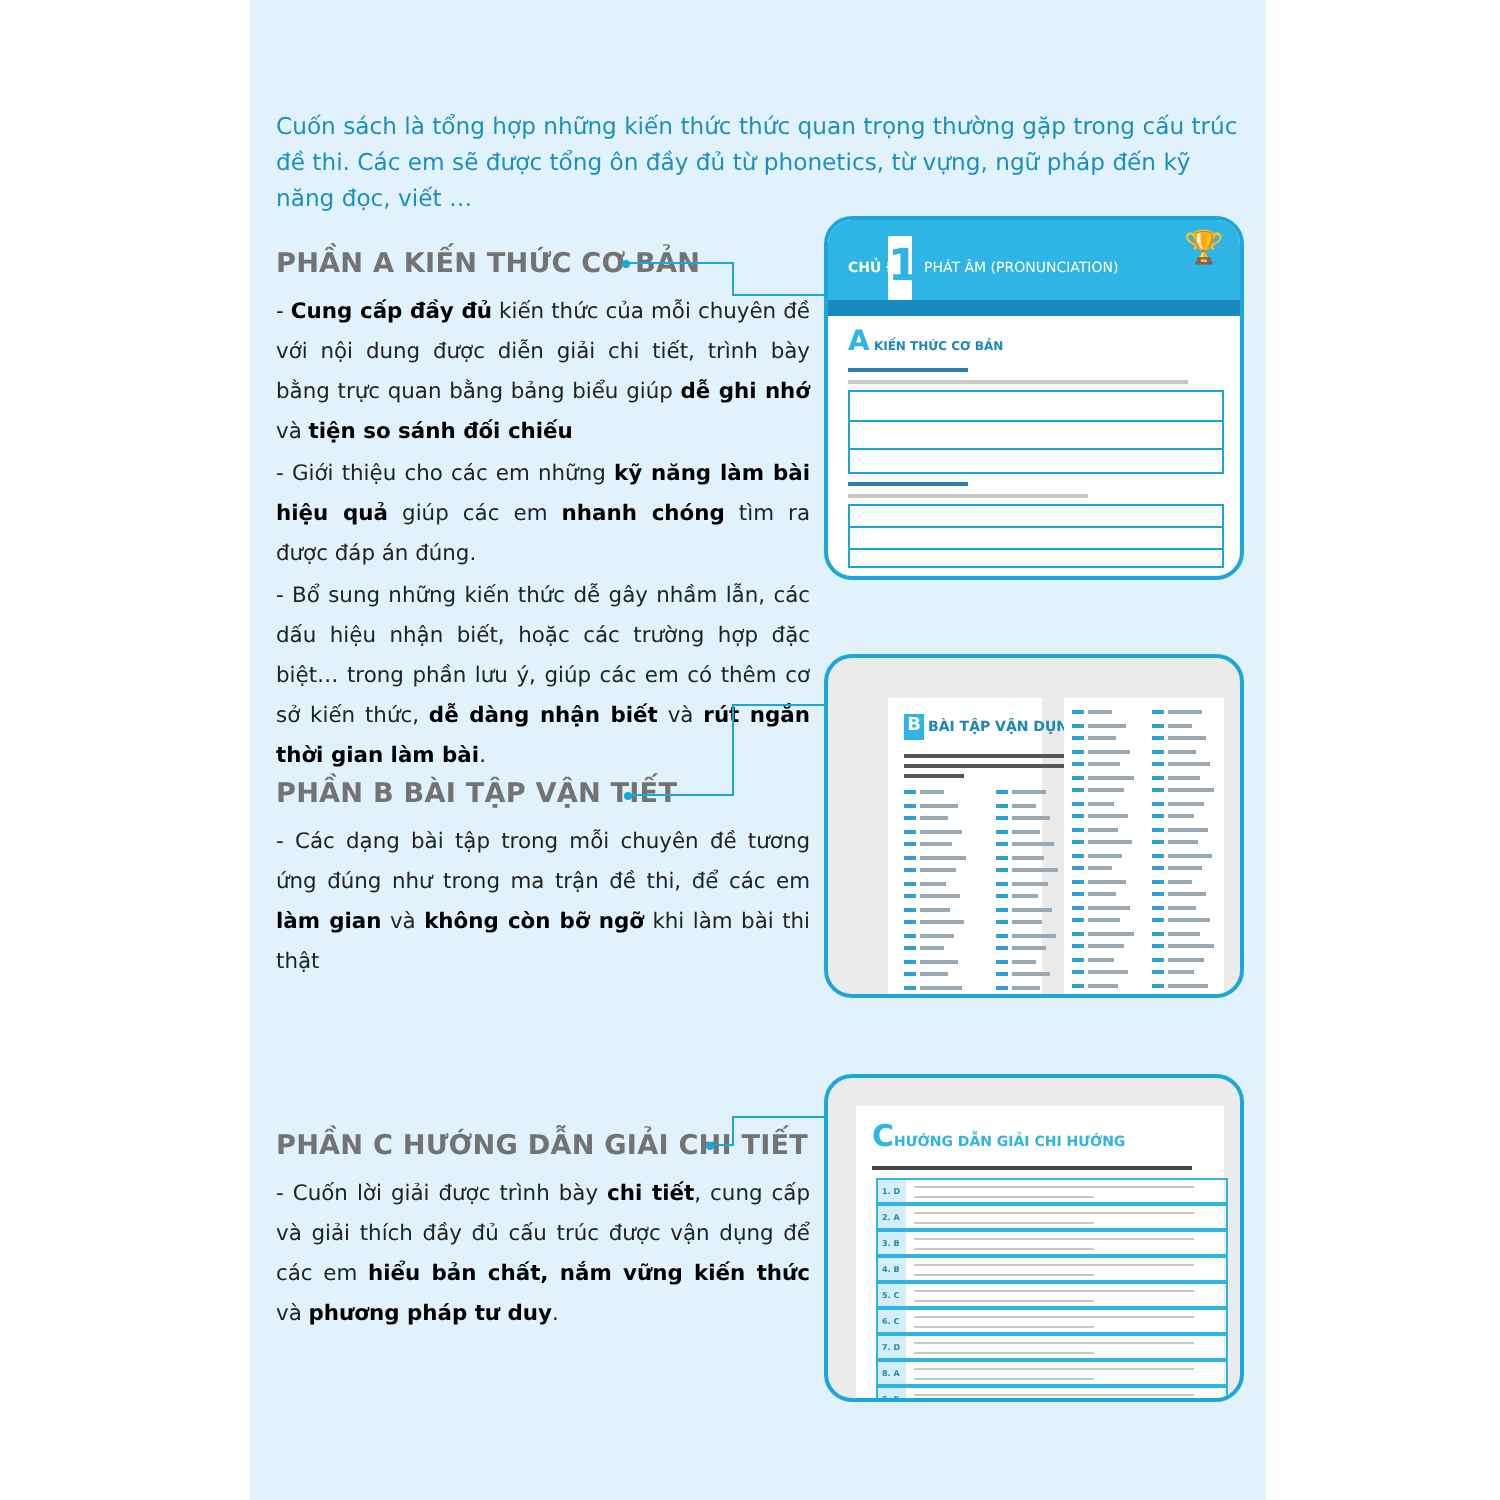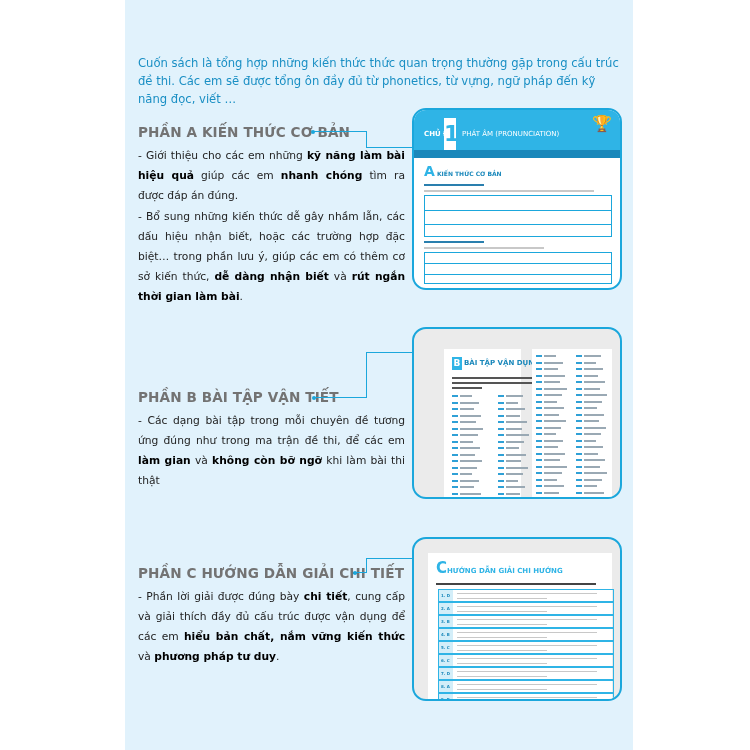--- a/index.html
+++ b/index.html
@@ -50,40 +50,41 @@
 <div class="panel"></div>
 
 <p class="intro">Cuốn sách là tổng hợp những kiến thức thức quan trọng thường gặp trong cấu trúc đề thi. Các em sẽ được tổng ôn đầy đủ từ phonetics, từ vựng, ngữ pháp đến kỹ năng đọc, viết …</p>
 
 <div class="sec-title" style="top:124px">PHẦN A KIẾN THỨC CƠ BẢN</div>
 <span class="dot" style="left:311px;top:130px"></span>
 <div class="connector" style="left:313px;top:131px;width:54px;height:1px;border-top-width:1px"></div>
 <div class="connector" style="left:366px;top:131px;width:1px;height:16px;border-left-width:1px"></div>
 <div class="connector" style="left:366px;top:147px;width:50px;height:1px;border-top-width:1px"></div>
 <div class="sec-body" style="top:146px">
+    <p><span>- </span><b>Cung cấp đầy đủ</b><span> kiến thức của mỗi chuyên đề với nội dung được diễn giải chi tiết, trình bày bằng trực quan bằng bảng biểu giúp </span><b>dễ ghi nhớ</b><span> và </span><b>tiện so sánh đối chiếu</b></p>
     <p><span>- Giới thiệu cho các em những </span><b>kỹ năng làm bài hiệu quả</b><span> giúp các em </span><b>nhanh chóng</b><span> tìm ra được đáp án đúng.</span></p>
     <p><span>- Bổ sung những kiến thức dễ gây nhầm lẫn, các dấu hiệu nhận biết, hoặc các trường hợp đặc biệt… trong phần lưu ý, giúp các em có thêm cơ sở kiến thức, </span><b>dễ dàng nhận biết</b><span> và </span><b>rút ngắn thời gian làm bài</b><span>.</span></p>
   </div>
 
 <div class="sec-title" style="top:389px">PHẦN B BÀI TẬP VẬN TIẾT</div>
 <span class="dot" style="left:312px;top:396px"></span>
 <div class="connector" style="left:314px;top:397px;width:53px;height:1px;border-top-width:1px"></div>
 <div class="connector" style="left:366px;top:352px;width:1px;height:45px;border-left-width:1px"></div>
 <div class="connector" style="left:366px;top:352px;width:50px;height:1px;border-top-width:1px"></div>
 <div class="sec-body" style="top:411px">
     <p><span>- Các dạng bài tập trong mỗi chuyên đề tương ứng đúng như trong ma trận đề thi, để các em </span><b>làm gian</b><span> và </span><b>không còn bỡ ngỡ</b><span> khi làm bài thi thật</span></p>
   </div>
 
 <div class="sec-title" style="top:565px">PHẦN C HƯỚNG DẪN GIẢI CHI TIẾT</div>
 <span class="dot" style="left:353px;top:571px"></span>
 <div class="connector" style="left:355px;top:572px;width:12px;height:1px;border-top-width:1px"></div>
 <div class="connector" style="left:366px;top:558px;width:1px;height:15px;border-left-width:1px"></div>
 <div class="connector" style="left:366px;top:558px;width:50px;height:1px;border-top-width:1px"></div>
 <div class="sec-body" style="top:587px">
-    <p><span>- Phần lời giải được đúng bày </span><b>chi tiết</b><span>, cung cấp và giải thích đầy đủ cấu trúc được vận dụng để các em </span><b>hiểu bản chất, nắm vững kiến thức</b><span> và </span><b>phương pháp tư duy</b><span>.</span></p>
+    <p><span>- Cuốn lời giải được trình bày </span><b>chi tiết</b><span>, cung cấp và giải thích đầy đủ cấu trúc được vận dụng để các em </span><b>hiểu bản chất, nắm vững kiến thức</b><span> và </span><b>phương pháp tư duy</b><span>.</span></p>
   </div>
 
 <div class="card card1">
   <div class="c1-head"></div>
   <div class="c1-band"></div>
   <span class="c1-chu">CHỦ ĐỀ</span>
   <span class="c1-num">1</span>
   <span class="c1-topic">PHÁT ÂM (PRONUNCIATION)</span>
   <span class="c1-people">🏆</span>
   <div class="c1-sub"><span class="big">A</span> <span>KIẾN THỨC CƠ BẢN</span></div>

